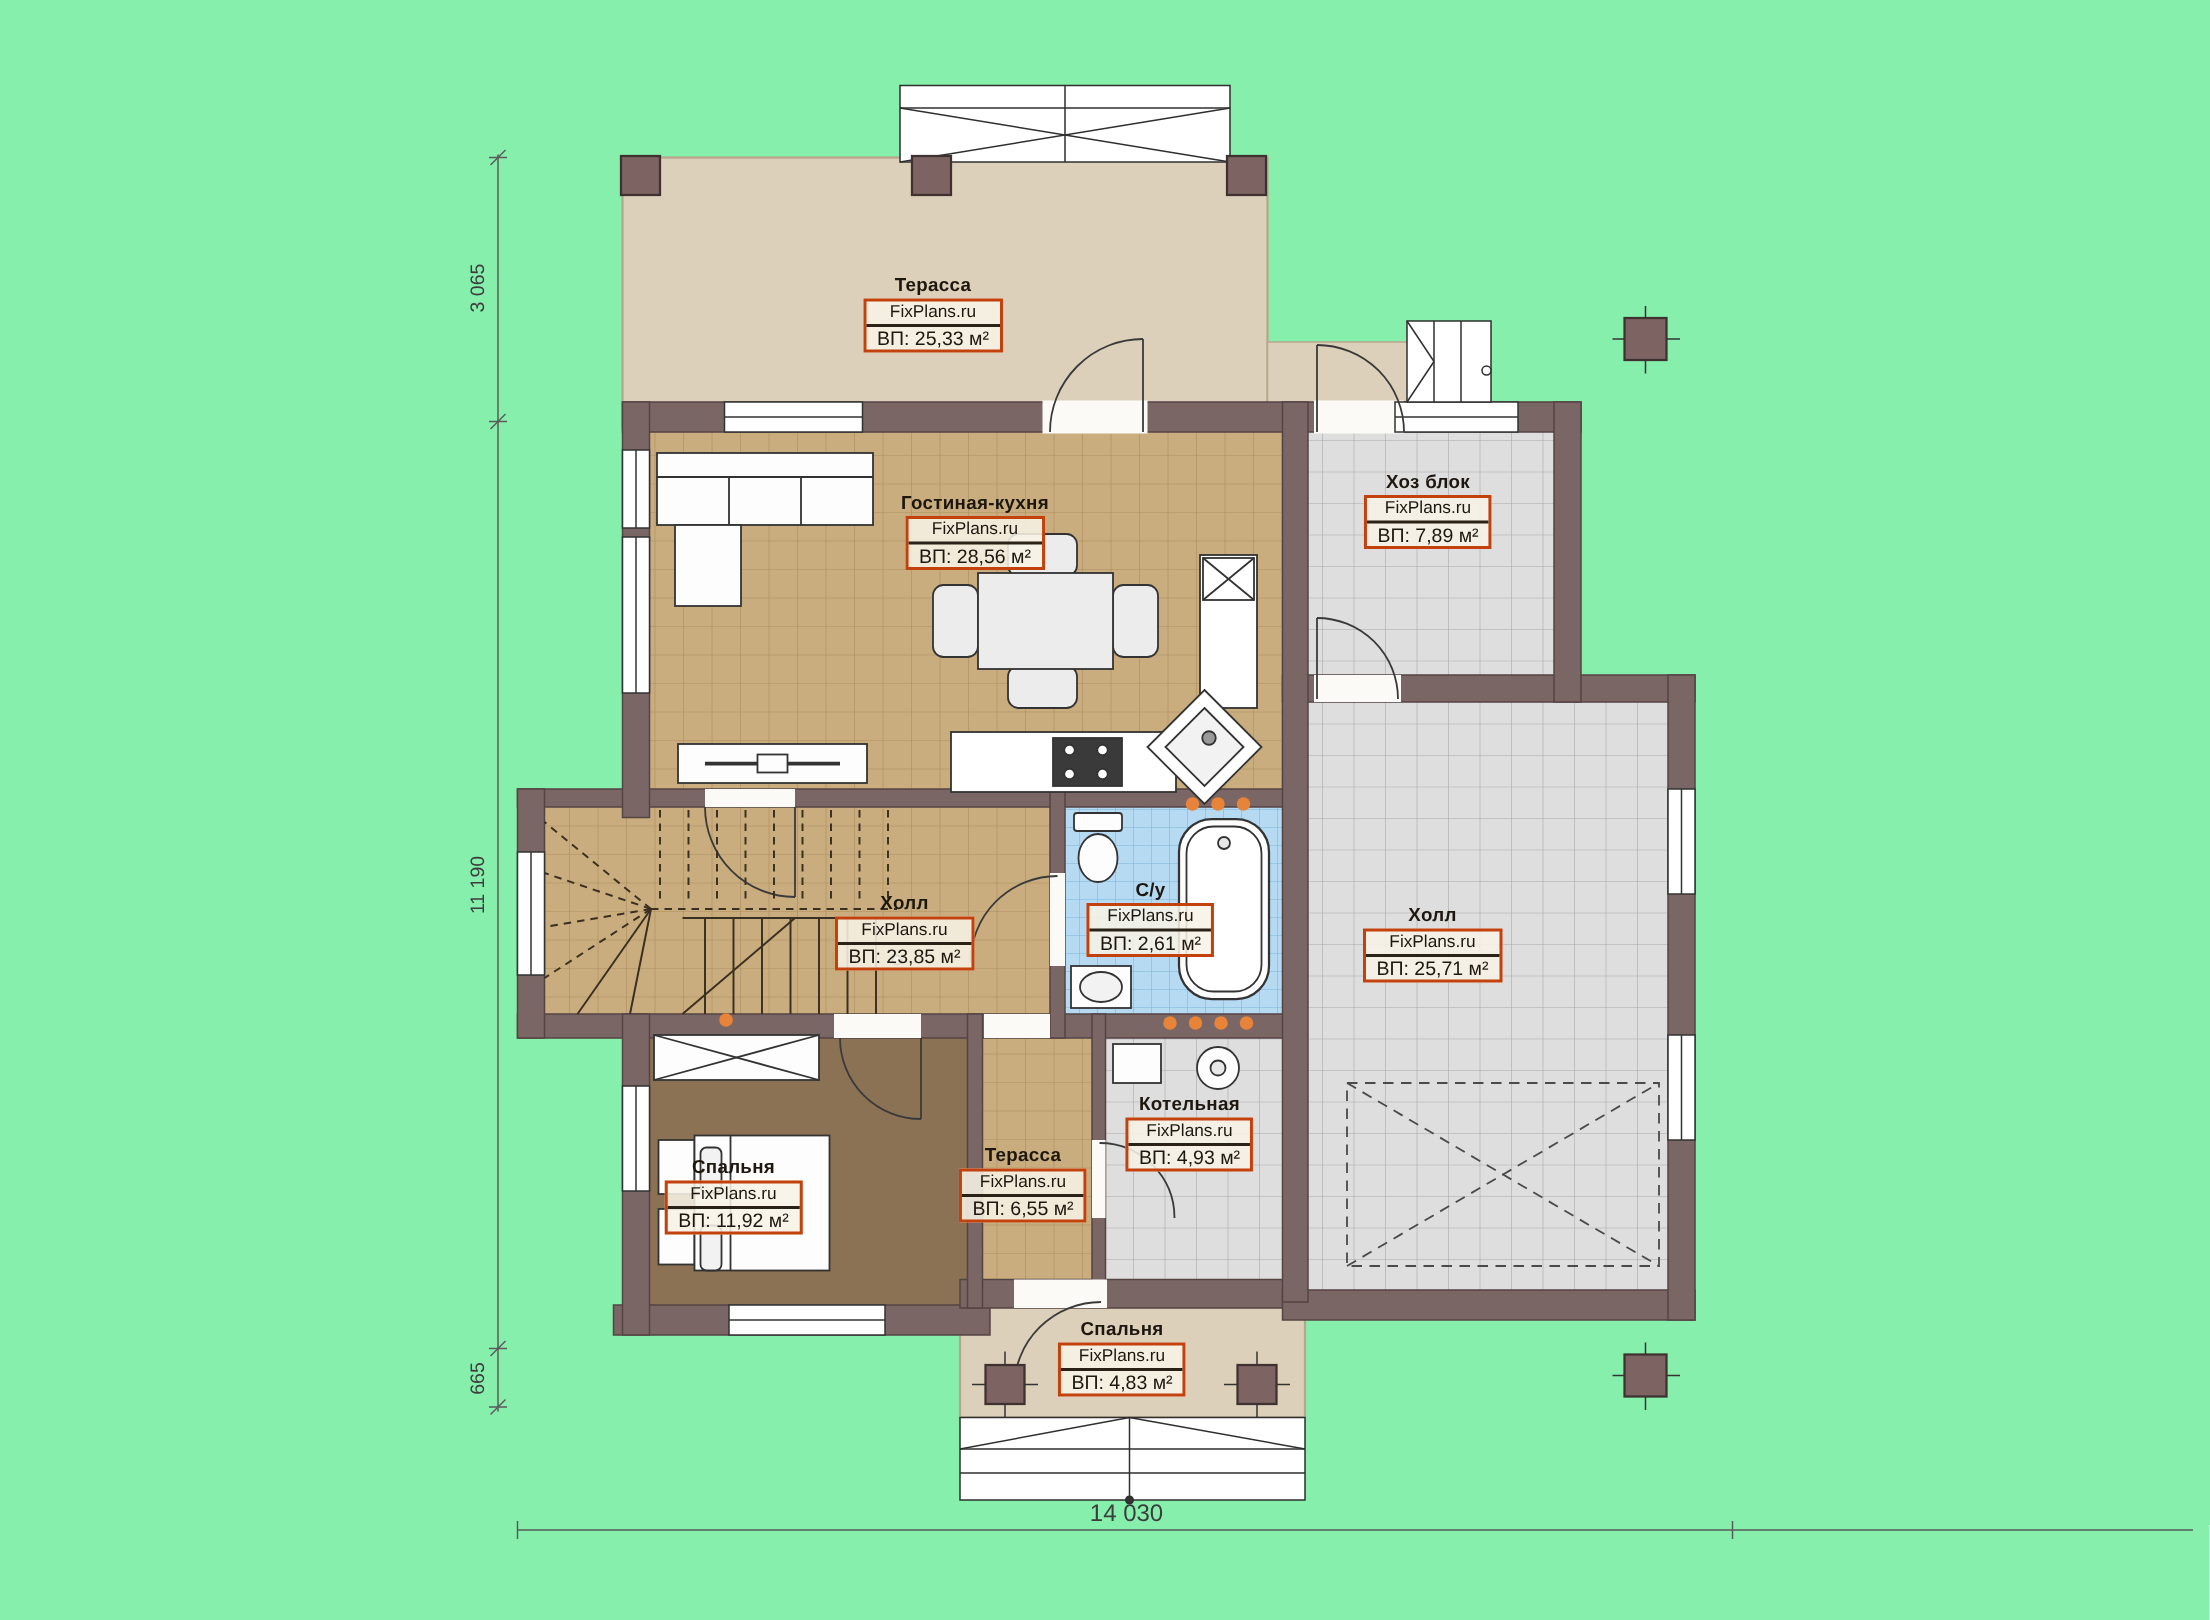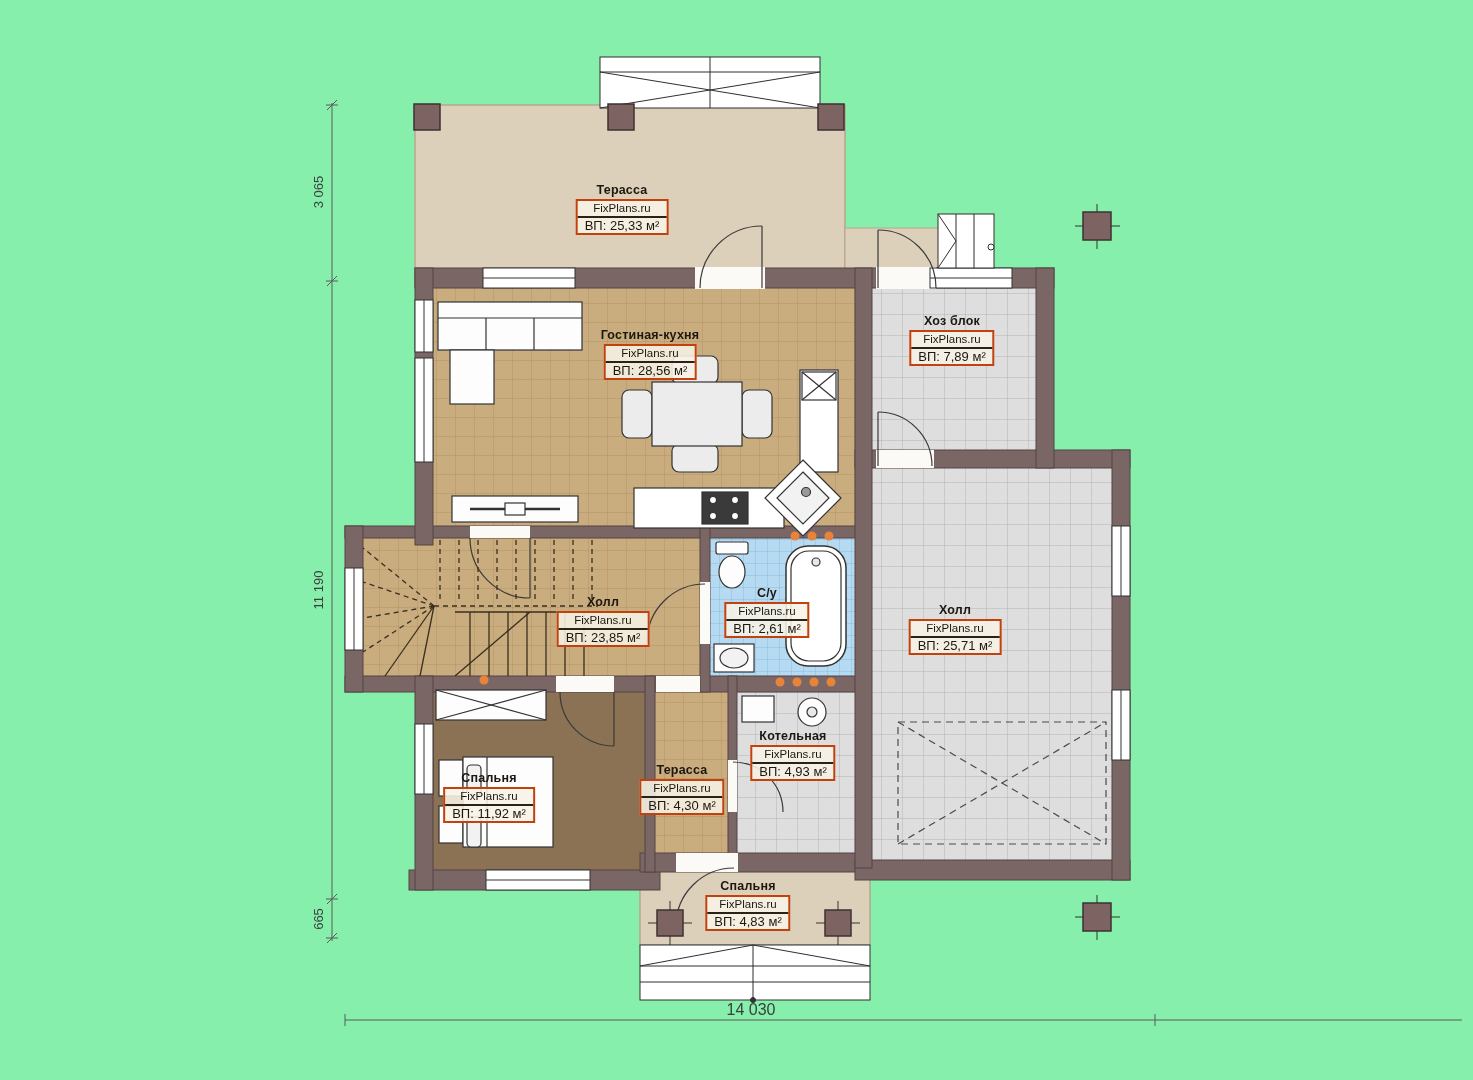--- a/index.html
+++ b/index.html
@@ -387,21 +387,21 @@
     <div class="label-box">
       <div class="wm">FixPlans.ru</div>
       <div class="area">ВП: 11,92 м²</div>
     </div>
   </div>
 
   <div class="room-label" style="left:682px;top:763px">
     <div class="room-name">Терасса</div>
     <div class="label-box">
       <div class="wm">FixPlans.ru</div>
-      <div class="area">ВП: 4,30 м²</div>
+      <div class="area">ВП: 6,55 м²</div>
     </div>
   </div>
 
   <div class="room-label" style="left:793px;top:729px">
     <div class="room-name">Котельная</div>
     <div class="label-box">
       <div class="wm">FixPlans.ru</div>
       <div class="area">ВП: 4,93 м²</div>
     </div>
   </div>

